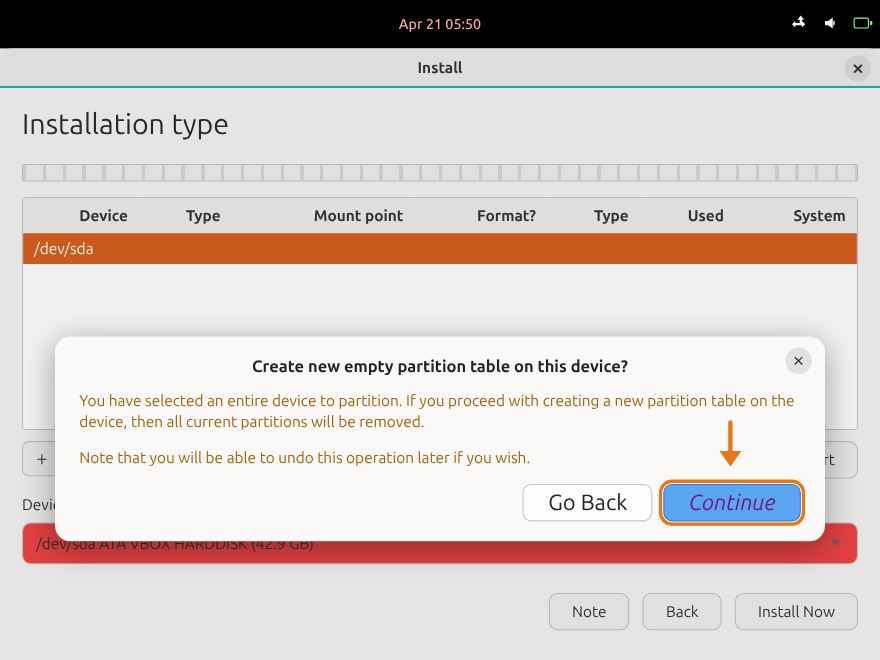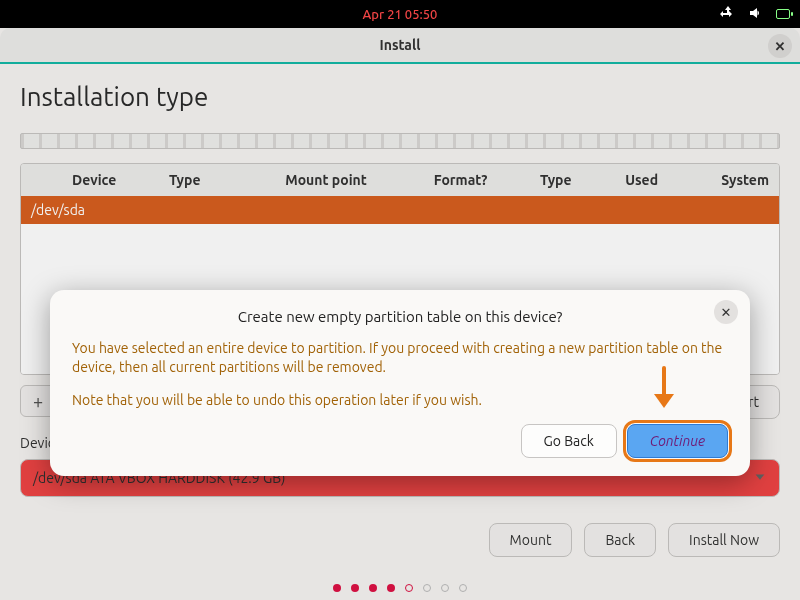--- a/index.html
+++ b/index.html
@@ -1,20 +1,20 @@
 <!DOCTYPE html>
 <html><head>
 <meta charset="utf-8">
 <style>
   * { box-sizing: border-box; margin: 0; padding: 0; font-family: Ubuntu, "Segoe UI", sans-serif; }
   html, body { width: 800px; height: 600px; overflow: hidden; background: #000; }
 
   
   .topbar {
-    height: 28px; background: #000; color: #ef4444;
+    height: 44px; background: #000; color: #fca5a5;
     display: flex; align-items: center; justify-content: center;
     position: relative; font-size: 13px; font-weight: 500;
   }
   .topbar .tray { position: absolute; right: 10px; display: flex; gap: 12px; align-items: center; }
   .tray svg { width: 16px; height: 16px; fill: #fff; }
   .battery-wrap { position: relative; }
   .battery-rect { width:14px; height:10px; border:1.5px solid #8f8; border-radius:2px; display:inline-block; position:relative;}
   .battery-rect::after{content:"";position:absolute;right:-4px;top:2px;width:2px;height:4px;background:#8f8;border-radius:1px;}
 
   
@@ -79,30 +79,30 @@
   .dot.red{background:#d14;}
   .dot.ring{background:transparent;border:1.5px solid #d14;width:8px;height:8px;}
   .dot.ring2{background:transparent;border:1.5px solid #bbb;}
 
   
   .modal {
     position:absolute; left:50px; right:50px; top:262px;
     background:#faf9f7; border-radius:14px; box-shadow:0 6px 28px rgba(0,0,0,0.35);
     padding:18px 22px 18px 22px;
   }
-  .modal-title { text-align:center; font-weight:400; font-size:15px; color:#222; }
+  .modal-title { text-align:center; font-weight:700; font-size:15px; color:#222; }
   .modal-close {
     position:absolute; right:12px; top:10px; width:24px;height:24px;border-radius:50%;
     background:#e3e1df; display:flex;align-items:center;justify-content:center; font-size:13px;color:#333;cursor:pointer;
   }
   .modal-body { font-size:14px; color:#a16207; margin-top:14px; line-height:1.35; }
   .modal-body p + p { margin-top:14px; }
   .modal-actions { display:flex; gap:10px; justify-content:flex-end; margin-top:14px; }
   .btn {
-    height:34px; padding:0 22px; border-radius:8px; font-size:14px;
+    height:34px; padding:0 22px; border-radius:8px; font-size:20px;
     border:1px solid #c7c5c3; background:#fdfdfc; color:#222; cursor:pointer;
   }
   .btn.primary {
     background:#5aa6f2; color:#701a75; border:1px solid #2d7bd6;
     outline:3px solid #e77817; outline-offset:1px;font-style:italic;
   }
 
   
   .annot-arrow {
     position:absolute; right:76px; top:76px; width:20px; height:44px;
@@ -185,21 +185,21 @@
     <div class="combo">
       <span>/dev/sda  ATA VBOX HARDDISK (42.9 GB)</span>
       <span class="chev">
         <svg viewBox="0 0 16 16">
             <path d="M3 5l5 6 5-6z"></path>
           </svg>
       </span>
     </div>
 
     <div class="button-row">
-      <button class="pill-btn">Mount</button>
+      <button class="pill-btn">Note</button>
       <button class="pill-btn">Back</button>
       <button class="pill-btn">Install Now</button>
     </div>
   </div>
 
   <div class="dots">
     <span class="dot red"></span>
     <span class="dot red"></span>
     <span class="dot red"></span>
     <span class="dot red"></span>

